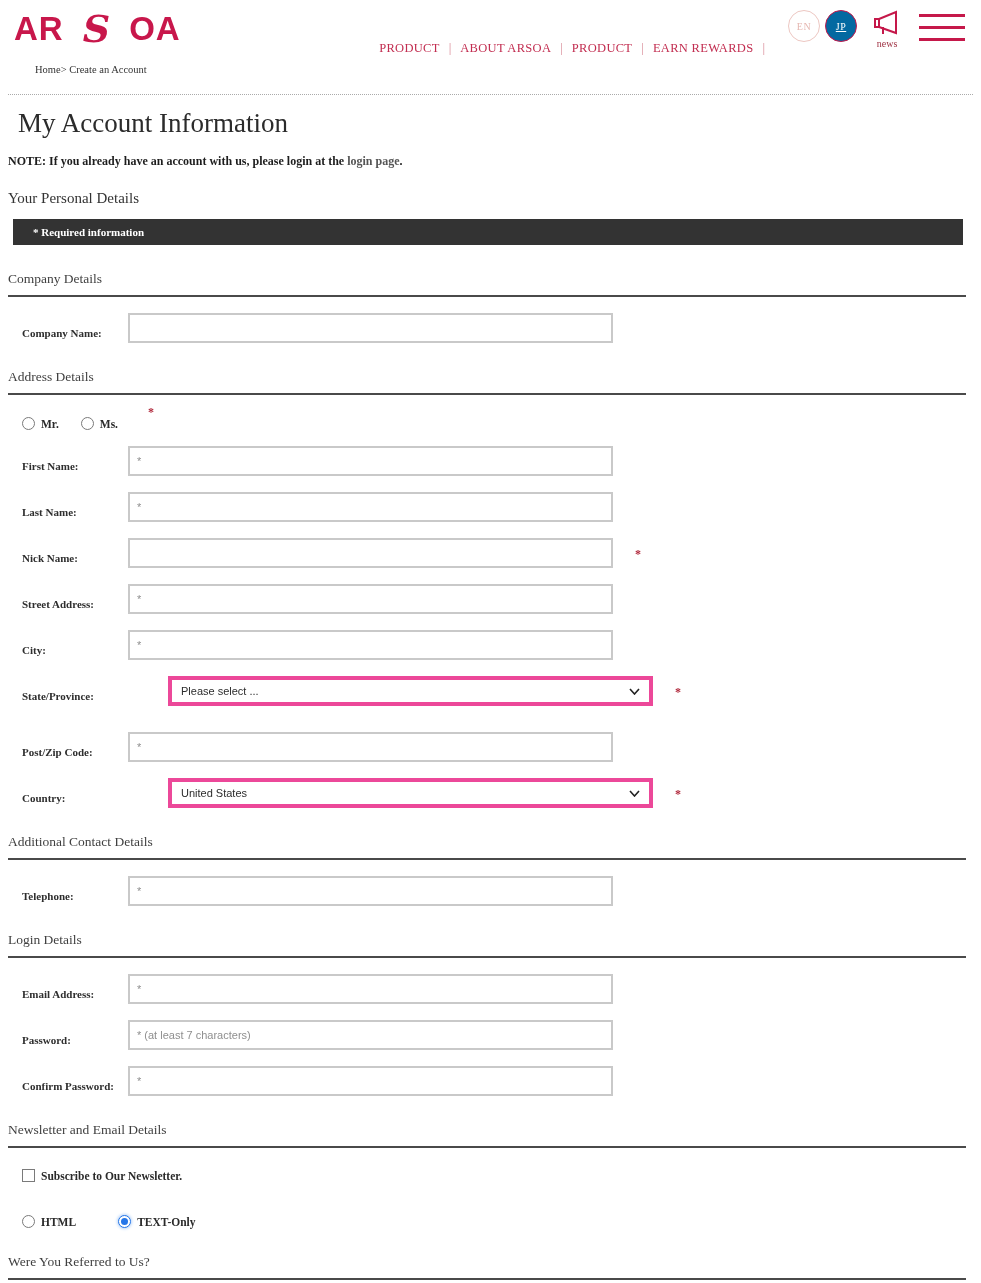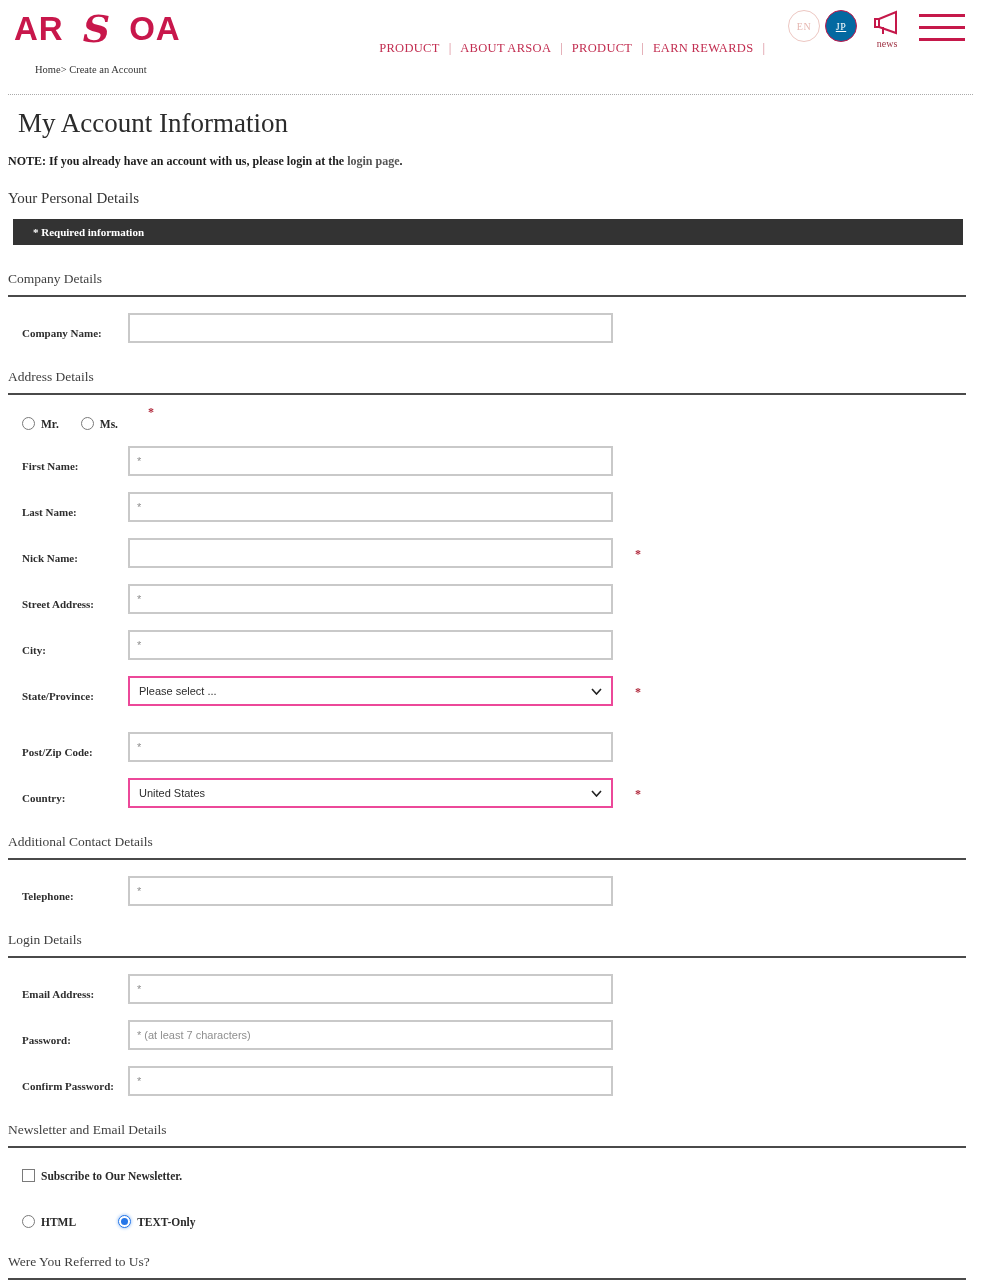--- a/index.html
+++ b/index.html
@@ -61,23 +61,23 @@
   .row-lg { margin-top:26px; }
   .row-label {
     width:106px; flex:0 0 106px; font-size:11px; font-weight:bold; color:#2e2e2e; padding-top:9px;
   }
   .text-input {
     width:485px; height:30px; border:2px solid #c9c9c9; background:#fff;
     padding:2px 7px; font-family:"Liberation Sans", sans-serif; font-size:11px; color:#333; outline:none;
   }
   .text-input::placeholder { color:#8f8f8f; }
   .fake-select {
-    width:485px; height:30px; border:2px solid #ec4899; background:#fff;
+    width:485px; height:30px; border:4px solid #ec4899; background:#fff;
     display:flex; align-items:center; justify-content:space-between;
-    padding:0 9px; font-family:"Liberation Sans", sans-serif; font-size:11px; color:#2c2c2c; cursor:pointer;
+    padding:0 9px; font-family:"Liberation Sans", sans-serif; font-size:11px; color:#2c2c2c; cursor:pointer;margin-left:40px;
   }
   .req-right { margin-left:22px; margin-top:2px; color:#b0273a; font-size:12px; font-weight:bold; }
   
   .gender-row { margin:20px 0 0 22px; display:flex; align-items:flex-end; position:relative; }
   .radio {
     width:13px; height:13px; border:1.5px solid #7a7a7a; border-radius:50%; background:#fff;
     display:inline-block; cursor:pointer; flex:0 0 13px;
   }
   .radio-checked {
     width:13px; height:13px; border:1.5px solid #2576e8; border-radius:50%;

